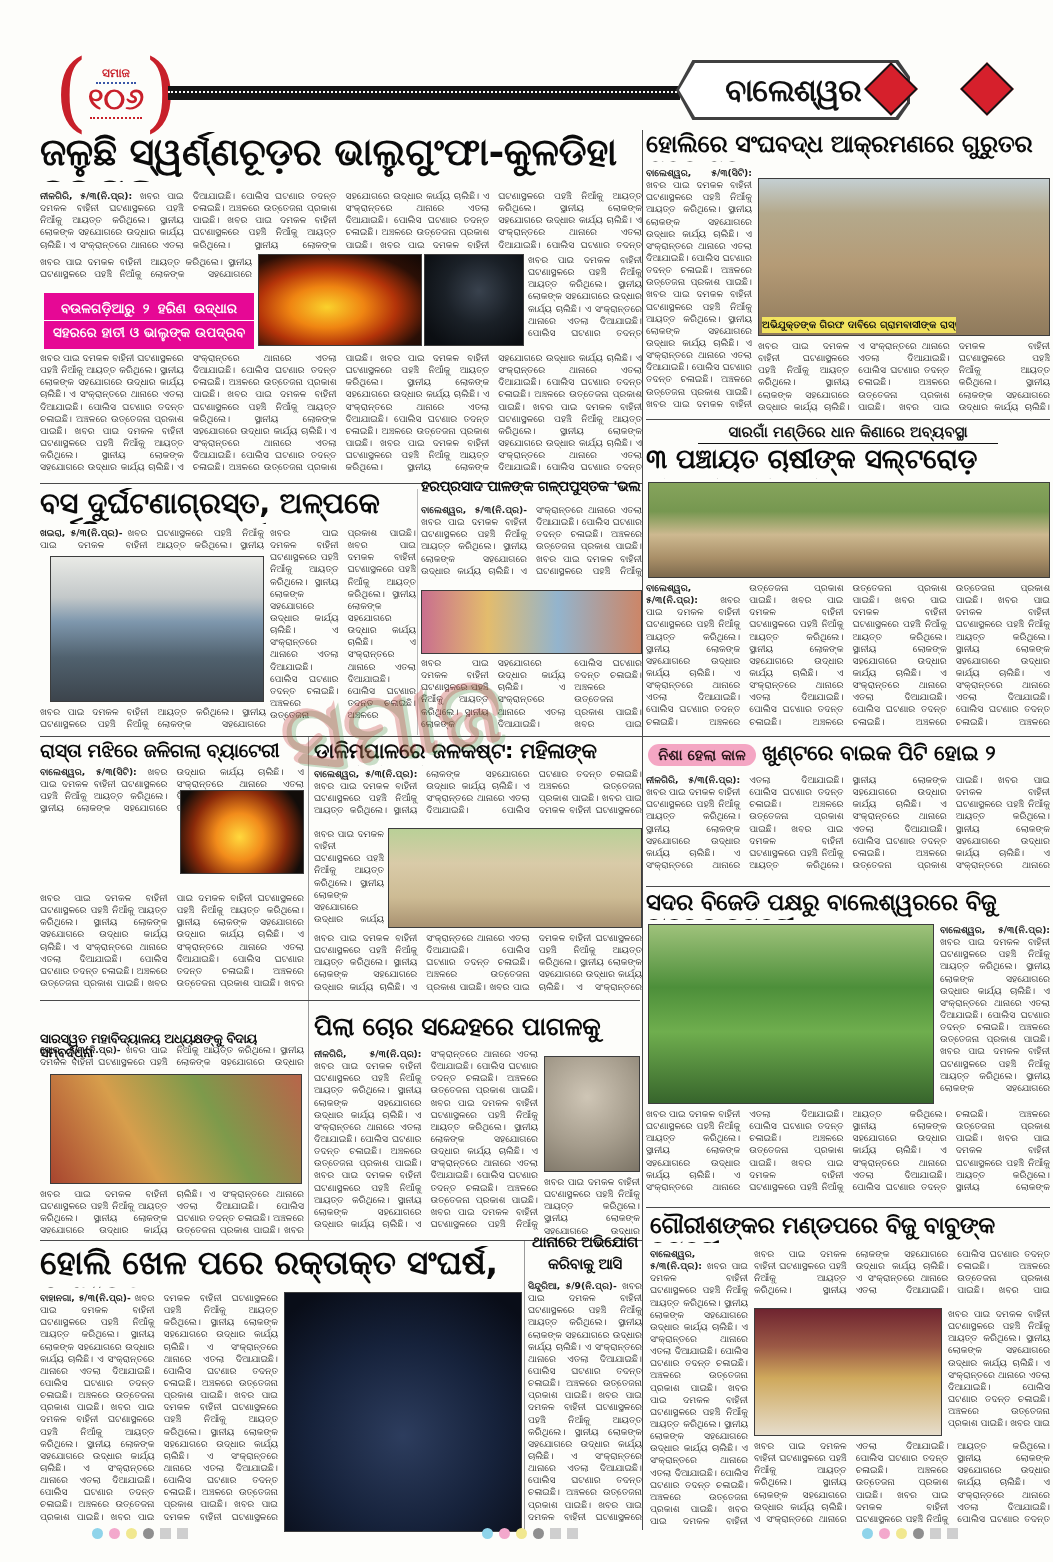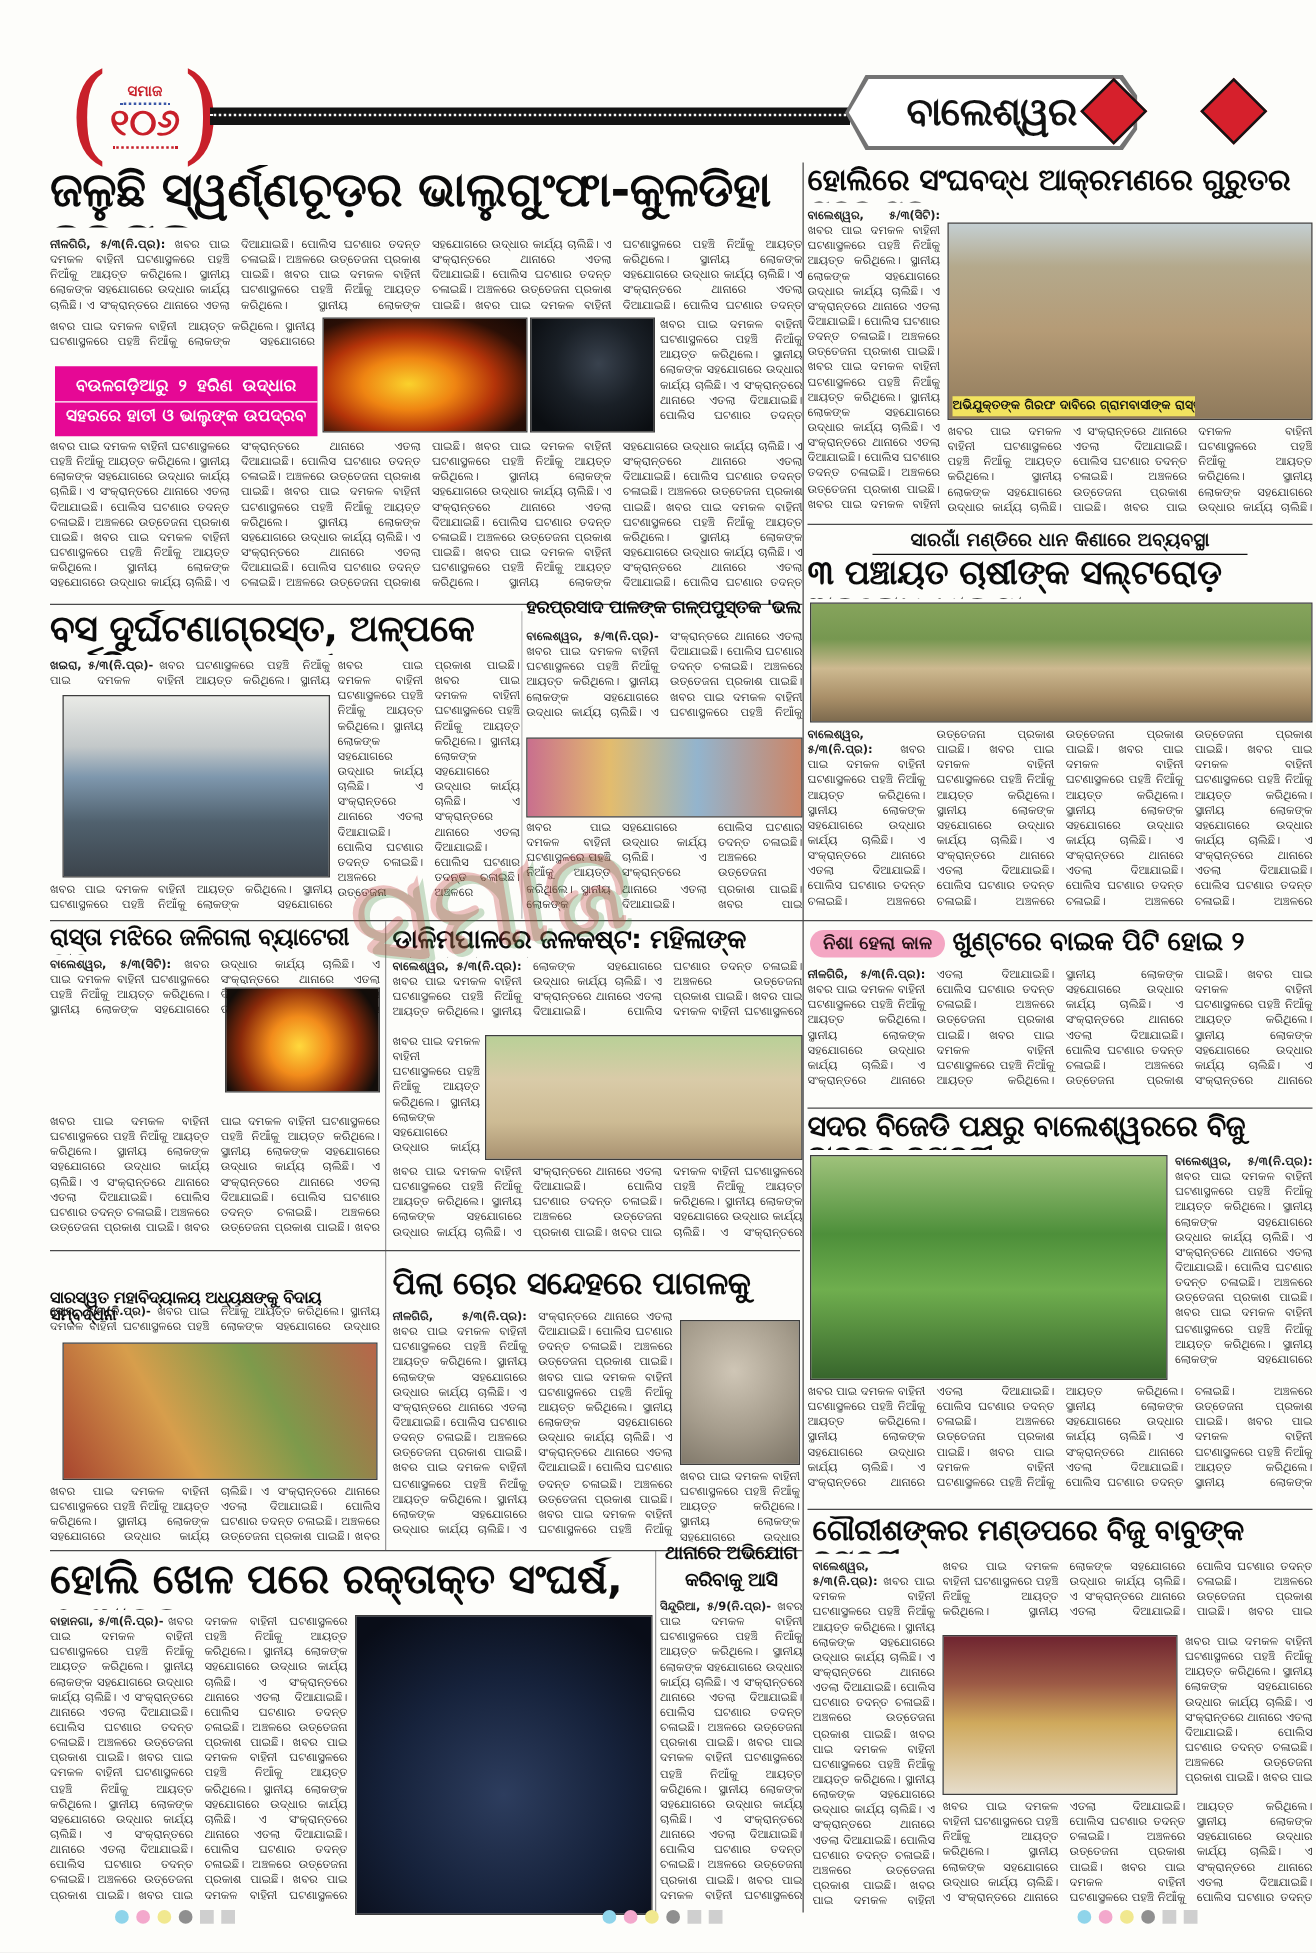--- a/index.html
+++ b/index.html
@@ -8,21 +8,21 @@
   .hl{font-weight:700;color:#0b0b0b;line-height:1.06;overflow:hidden;letter-spacing:-0.4px;}
   .sb{overflow:hidden;font-size:9.2px;line-height:1.32;text-align:justify;color:#1d1d1d;column-gap:9px;column-fill:auto;}
   .byl{font-weight:700;}
   .photo{box-sizing:border-box;border:1px solid #3d3d3d;}
   .vr{background:#4a4a4a;width:1px;}
   .hr{background:#4a4a4a;height:1px;}
   .center{text-align:center;}
   
   .bar{background:#141414;}
   .bar i{display:block;border-top:2px dotted #fafafa;margin-top:5px;}
-  .pennant-outer{background:#737373;clip-path:polygon(0 50%,7% 0,95% 0,100% 28%,100% 72%,95% 100%,7% 100%);}
+  .pennant-outer{background:#404040;clip-path:polygon(0 50%,7% 0,95% 0,100% 28%,100% 72%,95% 100%,7% 100%);}
   .pennant-inner{position:absolute;left:3px;top:3px;right:3px;bottom:3px;background:#fff;clip-path:polygon(0 50%,7% 0,95% 0,100% 28%,100% 72%,95% 100%,7% 100%);display:flex;align-items:center;justify-content:center;}
   .pennant-inner span{font-size:31px;font-weight:700;letter-spacing:-1px;}
   .badge{background:#f3f3f0;border:2px solid #141414;border-radius:10px;display:flex;flex-direction:column;align-items:center;justify-content:center;line-height:1.25;font-weight:700;font-size:12.5px;z-index:2;}
   .diam{background:#d6202c;border:2px solid #141414;width:34px;height:34px;transform:rotate(45deg);z-index:1;}
   .paren{font-size:86px;color:#c8202a;font-weight:400;line-height:0.95;font-family:"DejaVu Serif","Liberation Serif",serif;}
   .logo-mid{display:flex;flex-direction:column;align-items:center;justify-content:center;}
   .logo-brand{color:#c8202a;font-weight:700;font-size:12px;}
   .logo-num{color:#c8202a;font-weight:700;font-size:30px;line-height:1;}
   .logo-dots{width:52px;border-top:2px dotted #c8202a;margin-top:3px;}
   .logo-dots2{width:40px;border-top:2px dotted #3a57a8;margin-top:2px;}

